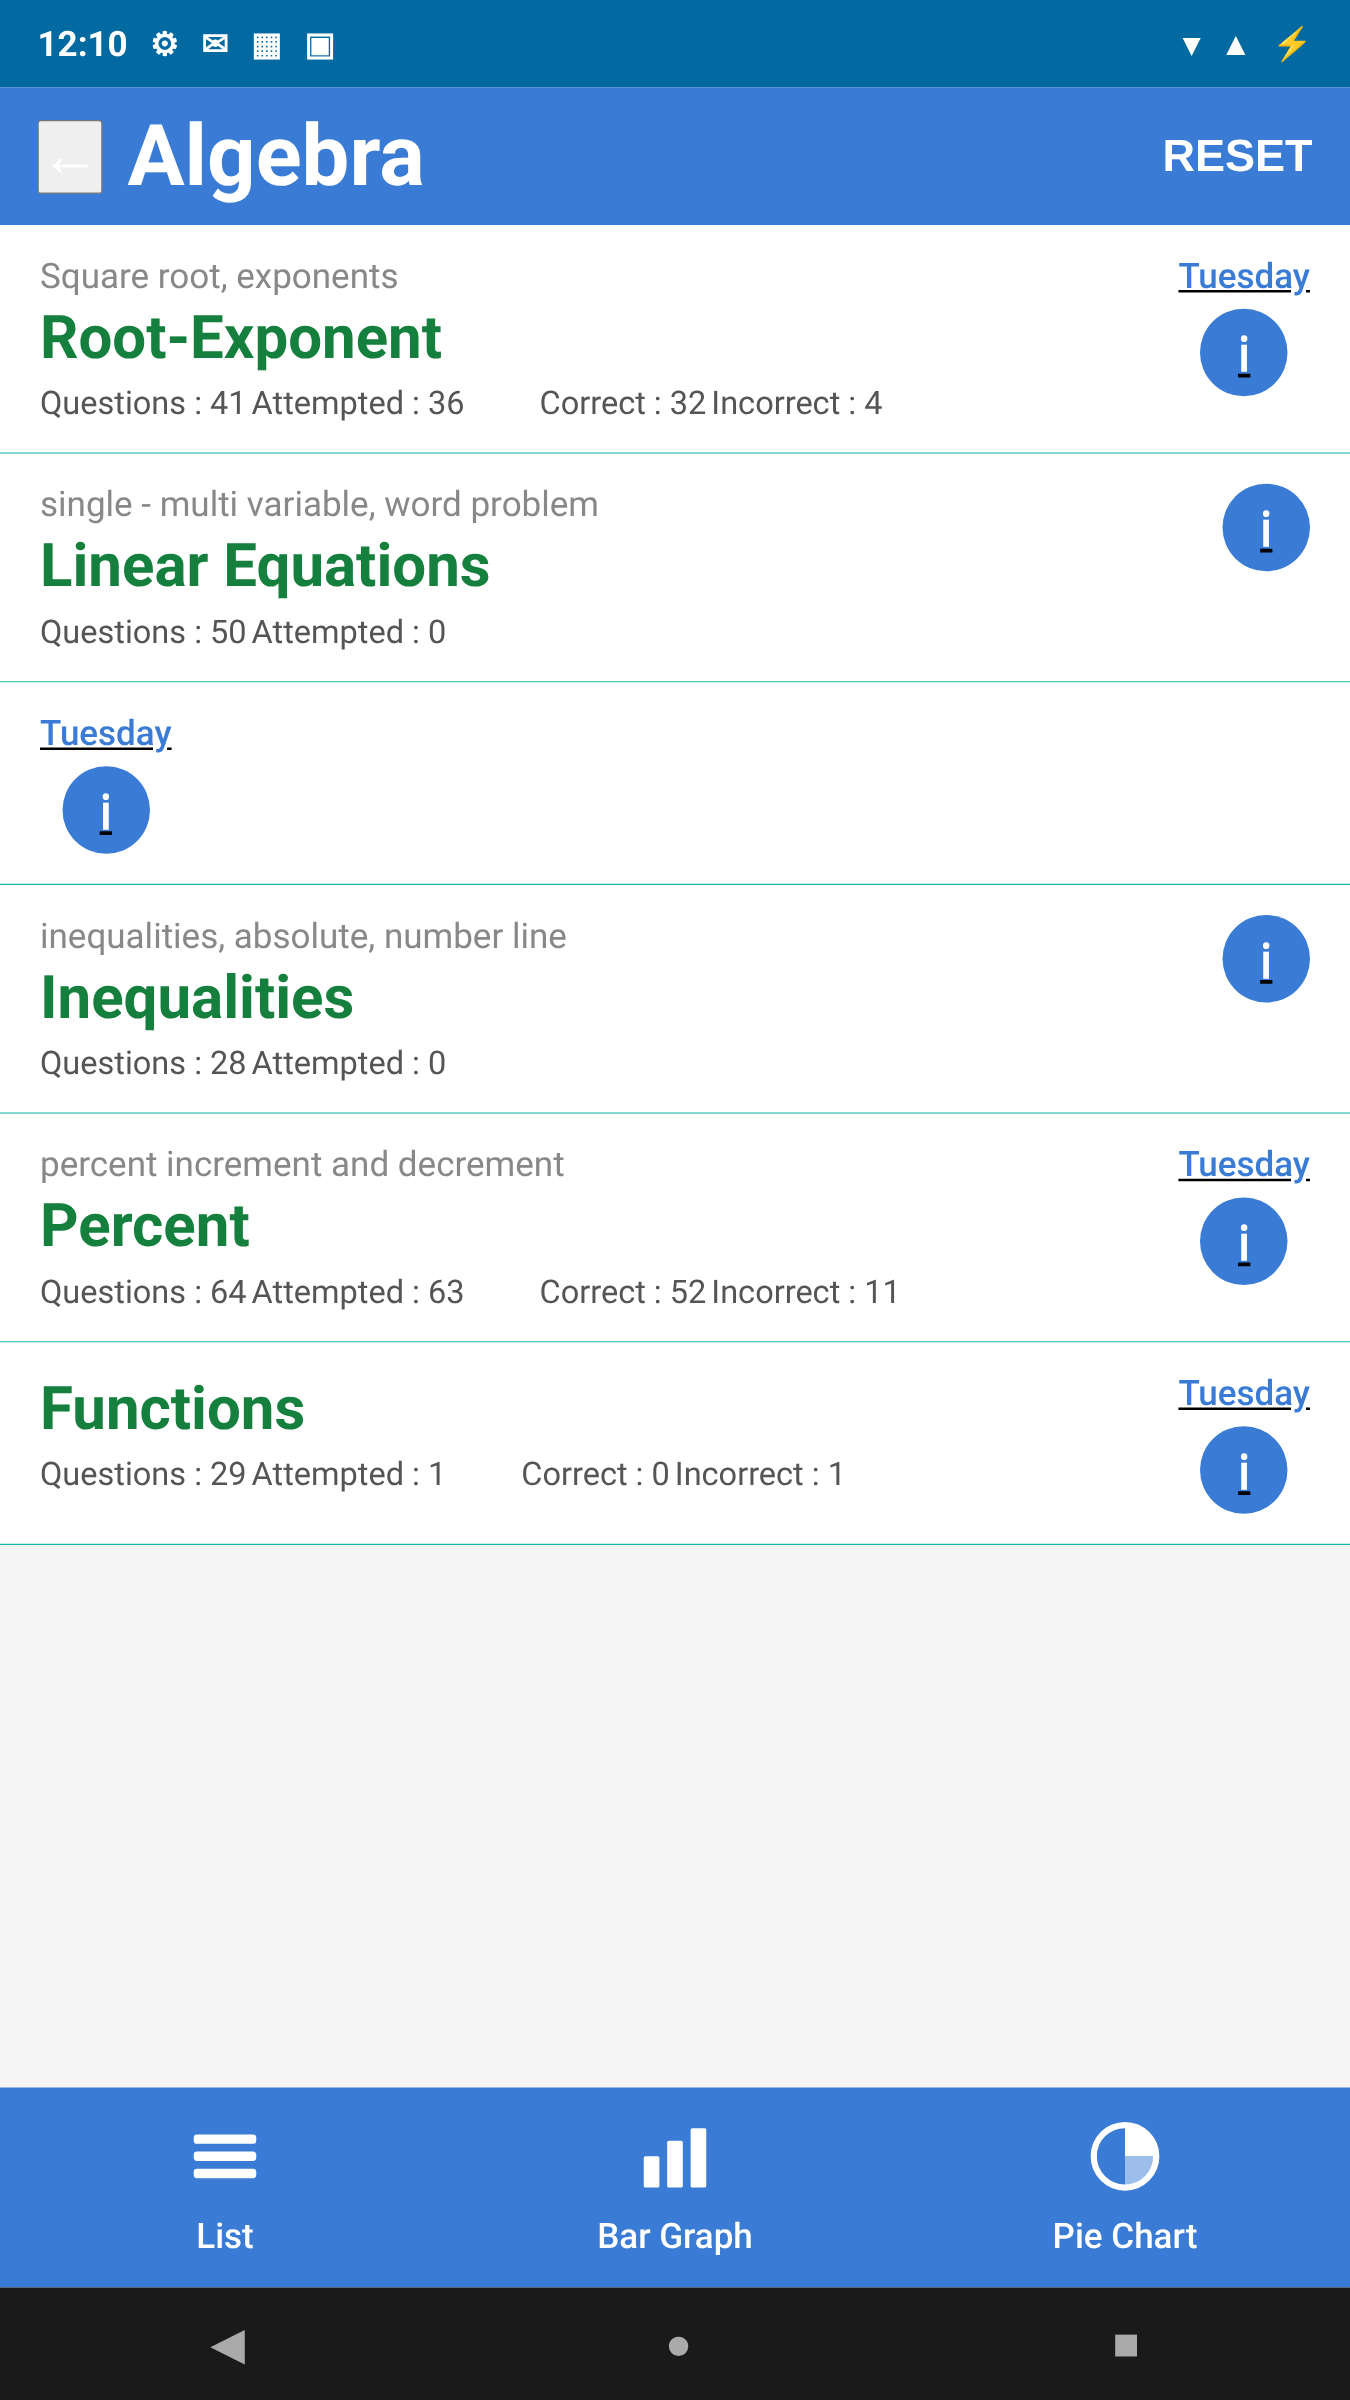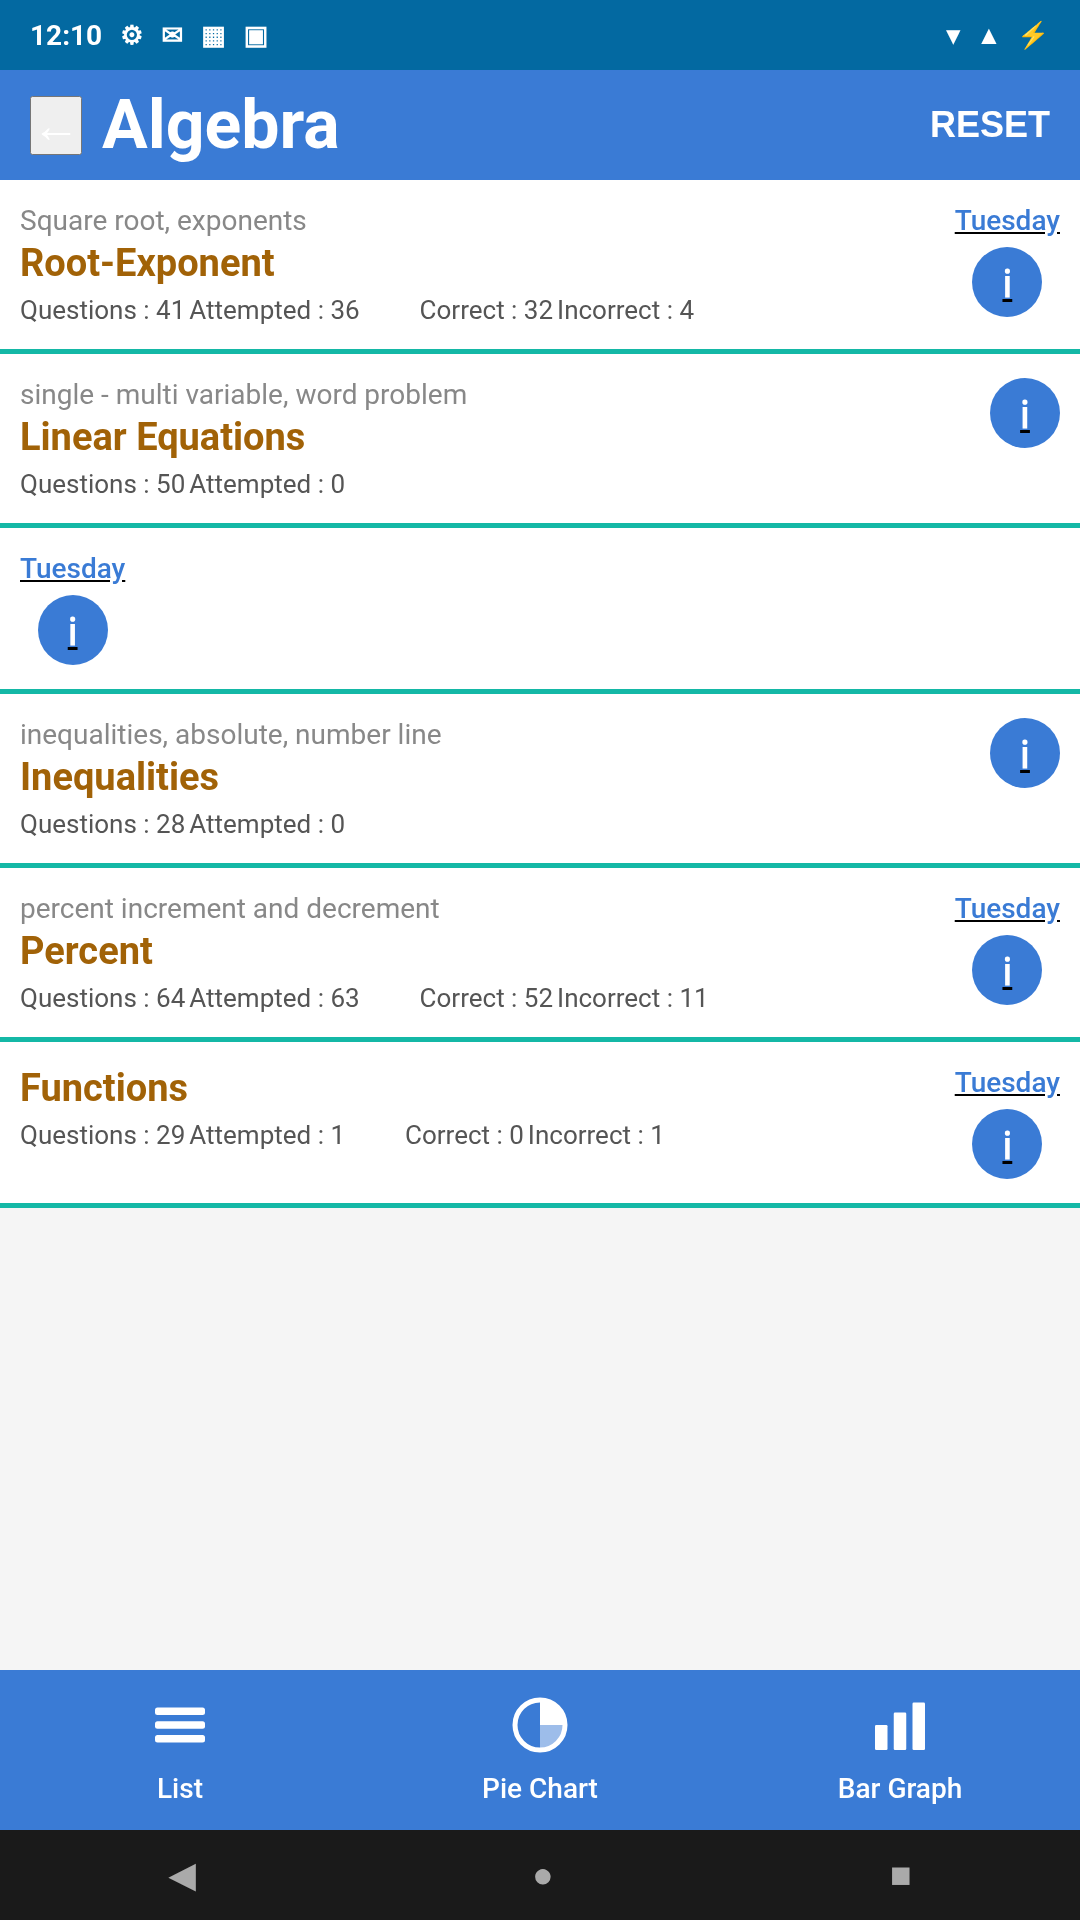--- a/index.html
+++ b/index.html
@@ -84,22 +84,22 @@
     
     .content {
       flex: 1;
       background: #f5f5f5;
       overflow-y: auto;
     }
 
     
     .topic-card {
       background: white;
-      border-bottom: 5px solid #14b8a6;
-      padding: 24px 20px;
+      border-bottom: 1px solid #14b8a6;
+      padding: 24px 32px;
       position: relative;
     }
 
     .topic-card-header {
       display: flex;
       justify-content: space-between;
       align-items: flex-start;
     }
 
     .topic-day {
@@ -108,23 +108,23 @@
       font-weight: 500;
     }
 
     .topic-subtitle {
       color: #888;
       font-size: 28px;
       margin-bottom: 4px;
     }
 
     .topic-name {
-      font-size: 38px;
-      font-weight: bold;
-      color: #a16207;
+      font-size: 48px;
+      font-weight: bold;
+      color: #15803d;
       margin-bottom: 10px;
     }
 
     .topic-stats {
       display: flex;
       gap: 60px;
     }
 
     .stats-col {
       display: flex;
@@ -362,38 +362,38 @@
         <rect x="2" y="10.5" width="20" height="3" rx="1"></rect>
         <rect x="2" y="16" width="20" height="3" rx="1"></rect>
       </svg>
     </div>
     <span class="nav-label">List</span>
   </div>
 
   <div class="nav-item">
     <div class="nav-icon">
       <svg viewBox="0 0 24 24" fill="white" width="60" height="60">
+        <rect x="2" y="12" width="5" height="10" rx="0.5"></rect>
+        <rect x="9.5" y="7" width="5" height="15" rx="0.5"></rect>
+        <rect x="17" y="3" width="5" height="19" rx="0.5"></rect>
+      </svg>
+    </div>
+    <span class="nav-label">Bar Graph</span>
+  </div>
+
+  <div class="nav-item">
+    <div class="nav-icon">
+      <svg viewBox="0 0 24 24" fill="white" width="60" height="60">
         <circle cx="12" cy="12" r="10" fill="none" stroke="white" stroke-width="2"></circle>
         <path d="M12 12 L12 2 A10 10 0 0 1 22 12 Z" fill="white"></path>
         <path d="M12 12 L22 12 A10 10 0 0 1 12 22 Z" fill="rgba(255,255,255,0.5)"></path>
       </svg>
     </div>
     <span class="nav-label">Pie Chart</span>
   </div>
 
-  <div class="nav-item">
-    <div class="nav-icon">
-      <svg viewBox="0 0 24 24" fill="white" width="60" height="60">
-        <rect x="2" y="12" width="5" height="10" rx="0.5"></rect>
-        <rect x="9.5" y="7" width="5" height="15" rx="0.5"></rect>
-        <rect x="17" y="3" width="5" height="19" rx="0.5"></rect>
-      </svg>
-    </div>
-    <span class="nav-label">Bar Graph</span>
-  </div>
-
 </div>
 
 <div class="system-bar">
   <span class="sys-btn">◀</span>
   <span class="sys-btn">●</span>
   <span class="sys-btn">■</span>
 </div>
 
 </body></html>

